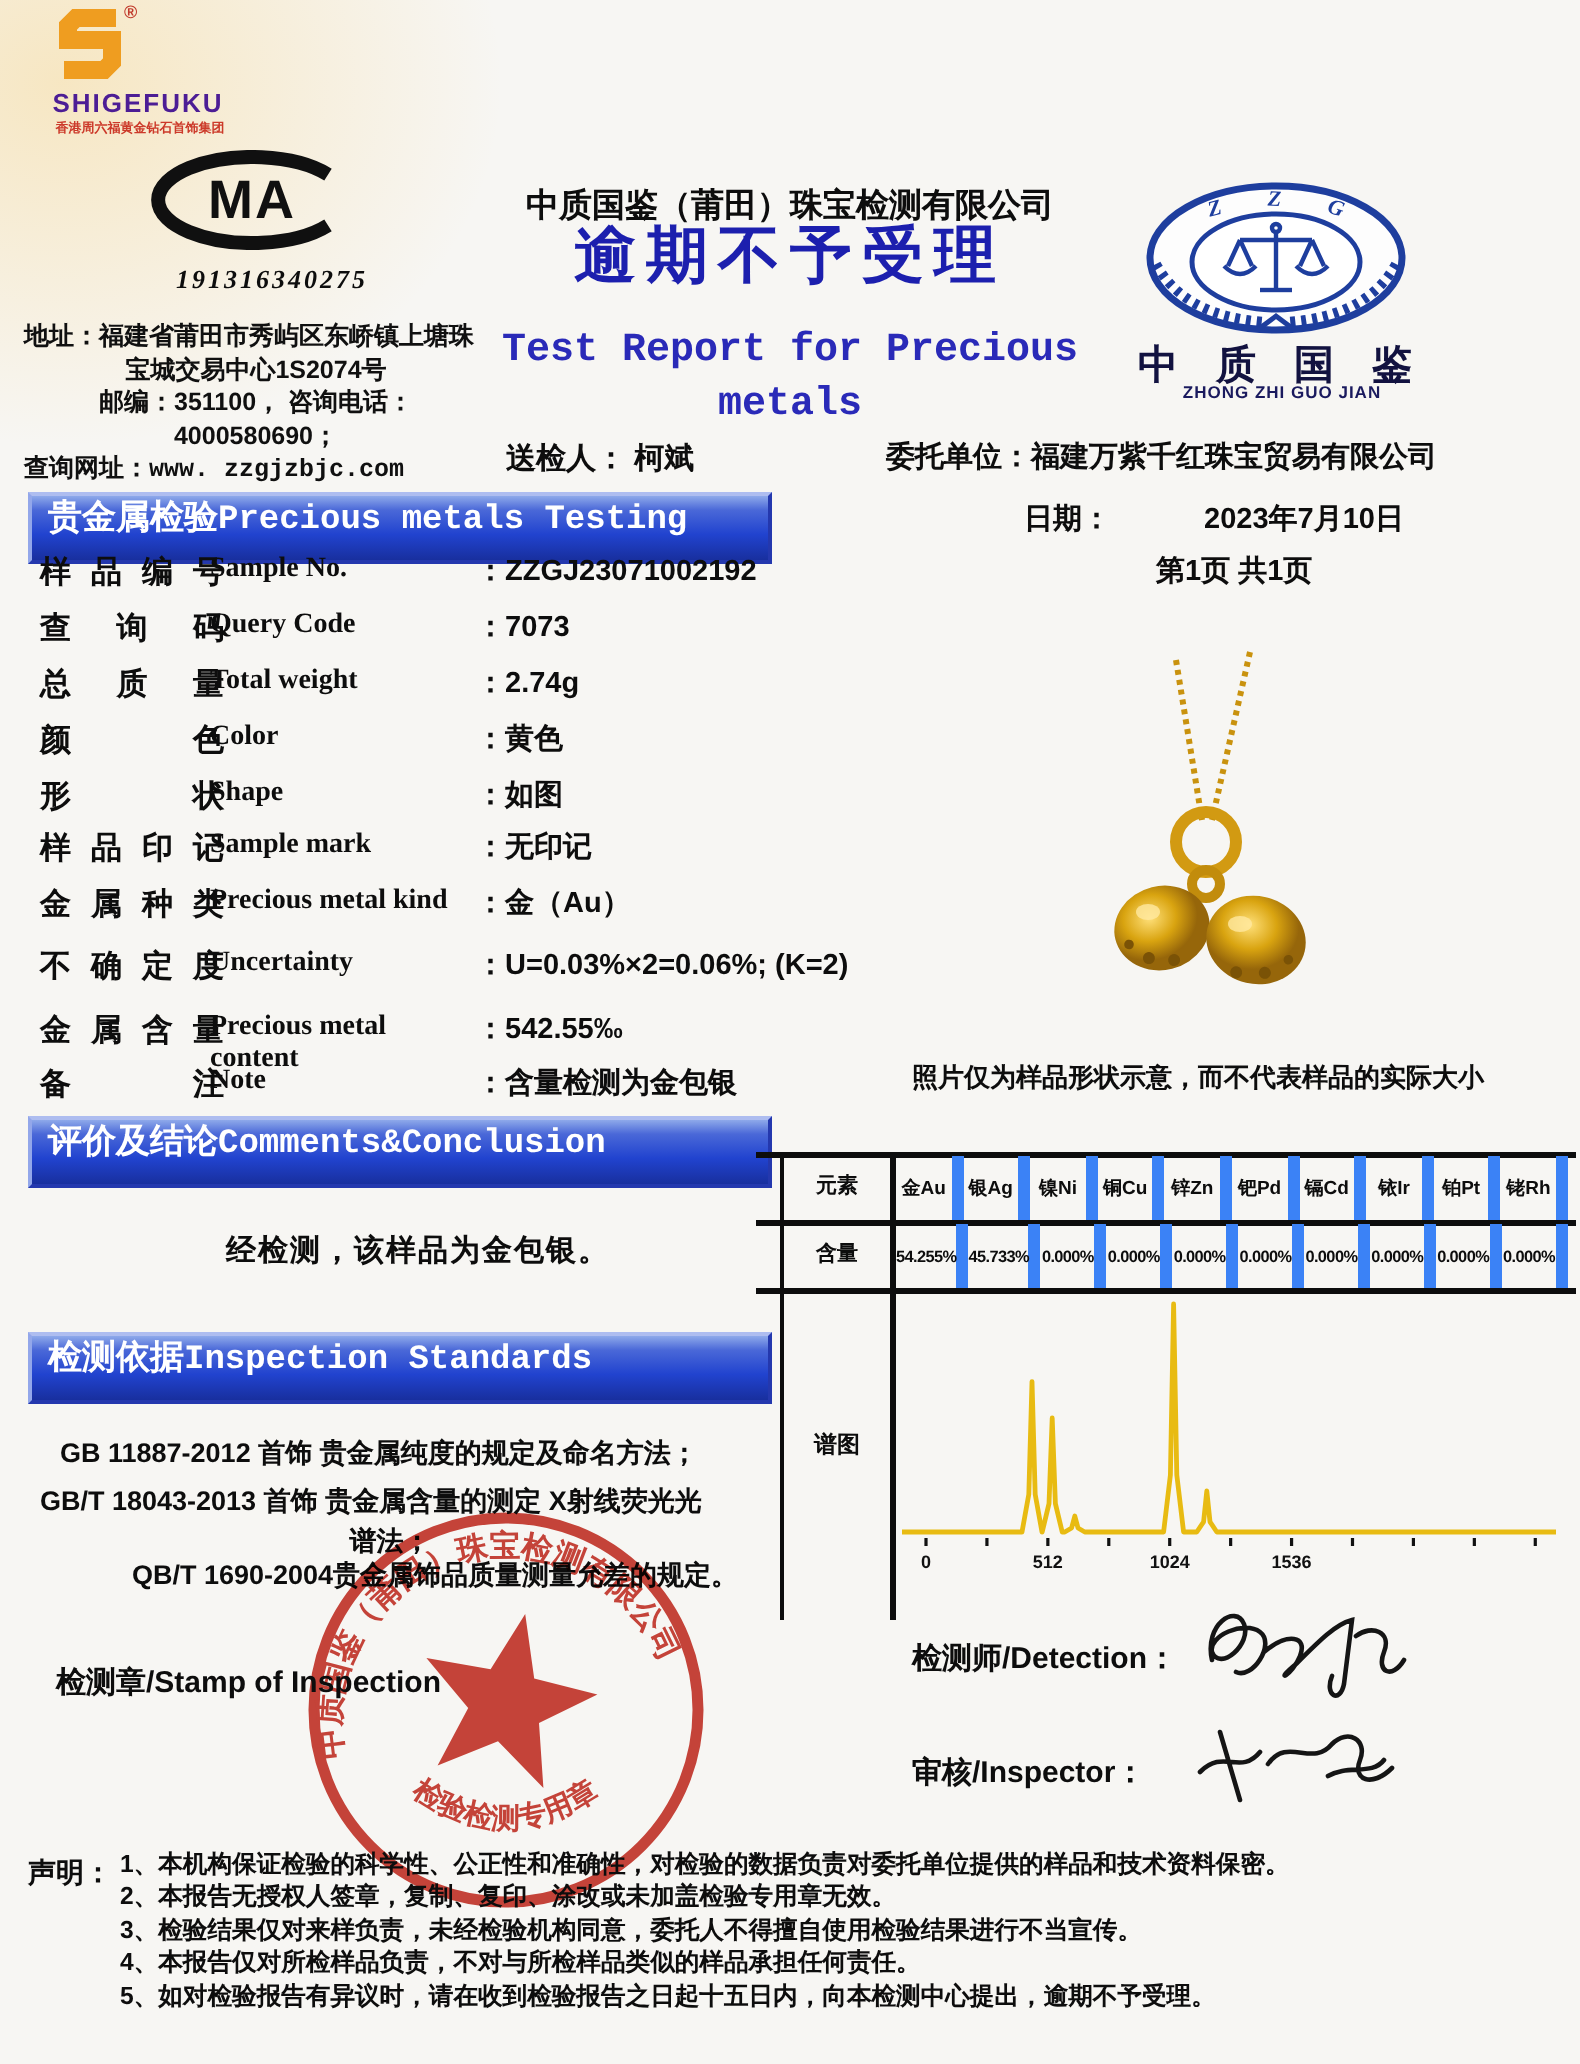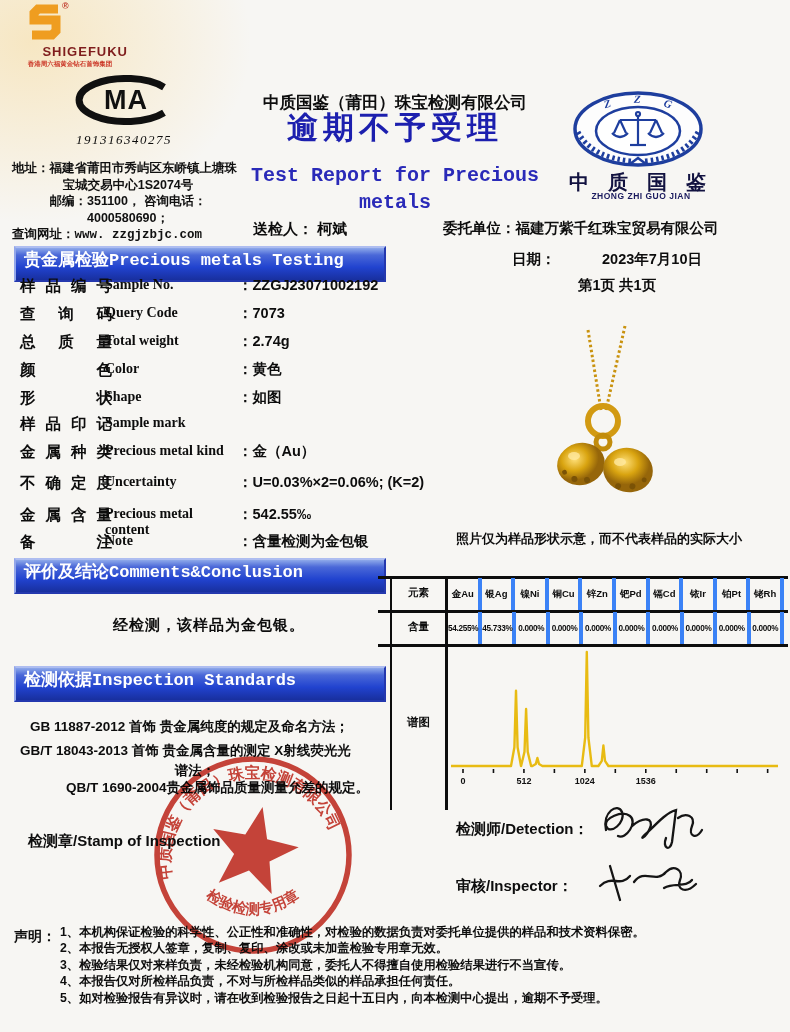--- a/index.html
+++ b/index.html
@@ -2,26 +2,26 @@
 <html><head>
 <meta charset="utf-8">
 <style>
   html,body{margin:0;padding:0;background:#888;}
   .page{position:relative;width:790px;height:1032px;margin:0 auto;background:#f7f6f3;overflow:hidden;
         font-family:"Liberation Sans",sans-serif;color:#0d0d0d;}
   .warmwash{position:absolute;left:0;top:0;width:260px;height:230px;
         background:radial-gradient(ellipse at 12% 18%,rgba(246,198,92,.32),rgba(246,198,92,0) 68%);}
   .abs{position:absolute;}
   
-  .brand-name{left:10px;top:44px;width:118px;text-align:right;font-size:13px;font-weight:bold;
-        color:#7f1d1d;letter-spacing:1px;}
+  .brand-name{left:10px;top:44px;width:118px;text-align:center;font-size:13px;font-weight:bold;
+        color:#4c1d95;letter-spacing:1px;}
   .brand-slogan{left:4px;top:60px;width:132px;text-align:center;font-size:6.5px;color:#cc3a2a;font-weight:bold;}
   .brand-reg{left:62px;top:1px;font-size:9px;color:#c0392b;font-weight:bold;}
   
-  .cma-num{left:64px;top:132px;width:120px;text-align:center;font-size:13px;font-weight:normal;
+  .cma-num{left:64px;top:132px;width:120px;text-align:right;font-size:13px;font-weight:bold;
         font-style:italic;font-family:"Liberation Serif",serif;letter-spacing:1.5px;}
   
   .contact{left:12px;top:160px;width:232px;font-size:12.5px;font-weight:bold;line-height:16.5px;color:#101010;}
   .contact .ln{text-align:center;}
   .contact .ln1{text-align:left;}
   .mono{font-family:"Liberation Mono","DejaVu Sans Mono",monospace;}
   
   .company{left:225px;top:92px;width:340px;text-align:center;font-size:16.5px;font-weight:bold;}
   .title-cn{left:225px;top:107px;width:340px;text-align:center;font-size:31px;font-weight:bold;
         color:#1c1fae;letter-spacing:5px;}
@@ -57,21 +57,21 @@
   .std1{left:30px;top:718px;width:350px;font-size:13.5px;font-weight:bold;}
   .std2{left:20px;top:742px;width:366px;font-size:13.5px;font-weight:bold;}
   .std3{left:20px;top:762px;width:350px;text-align:center;font-size:13.5px;font-weight:bold;}
   .std4{left:38px;top:779px;width:350px;font-size:13.5px;font-weight:bold;margin-left:28px;}
   
   .tbl{left:390px;top:577px;width:392px;height:233px;border-left:2.5px solid #0d0d0d;}
   .hl{position:absolute;left:-14px;width:410px;height:2.5px;background:#0d0d0d;}
   .col0sep{position:absolute;left:53px;top:0;width:2.5px;height:233px;background:#0d0d0d;}
   .c0lab{position:absolute;left:0;width:53px;text-align:center;font-weight:bold;font-size:10.5px;}
   .egrid{position:absolute;left:56px;width:336px;height:32px;display:grid;grid-template-columns:repeat(10,1fr);}
-  .egrid div{display:flex;align-items:center;justify-content:center;border-right:4px solid #3b82f6;
+  .egrid div{display:flex;align-items:center;justify-content:center;border-right:6px solid #3b82f6;
         font-weight:bold;overflow:visible;white-space:nowrap;}
   .ehead div{font-size:9.5px;}
   .evals div{font-size:8.2px;letter-spacing:-.3px;}
   
   .stamp-label{left:28px;top:832px;font-size:15px;font-weight:bold;}
   .sig-label1{left:456px;top:820px;font-size:15px;font-weight:bold;}
   .sig-label2{left:456px;top:877px;font-size:15px;font-weight:bold;}
   
   .decl-label{left:14px;top:928px;font-size:14px;font-weight:bold;}
   .decl-items{left:60px;top:924px;width:722px;font-size:12.3px;font-weight:bold;line-height:16.4px;}
@@ -161,20 +161,21 @@
       <span class="fval">：黄色</span>
     </div>
   <div class="abs frow" style="top:388px;">
       <span class="fcn">形状</span>
       <span class="fen">Shape</span>
       <span class="fval">：如图</span>
     </div>
   <div class="abs frow" style="top:414px;">
       <span class="fcn">样品印记</span>
       <span class="fen">Sample mark</span>
+      <span class="fval">：无印记</span>
     </div>
   <div class="abs frow" style="top:442px;">
       <span class="fcn">金属种类</span>
       <span class="fen">Precious metal kind</span>
       <span class="fval">：金（Au）</span>
     </div>
   <div class="abs frow" style="top:473px;">
       <span class="fcn">不确定度</span>
       <span class="fen">Uncertainty</span>
       <span class="fval">：U=0.03%×2=0.06%; (K=2)</span>

